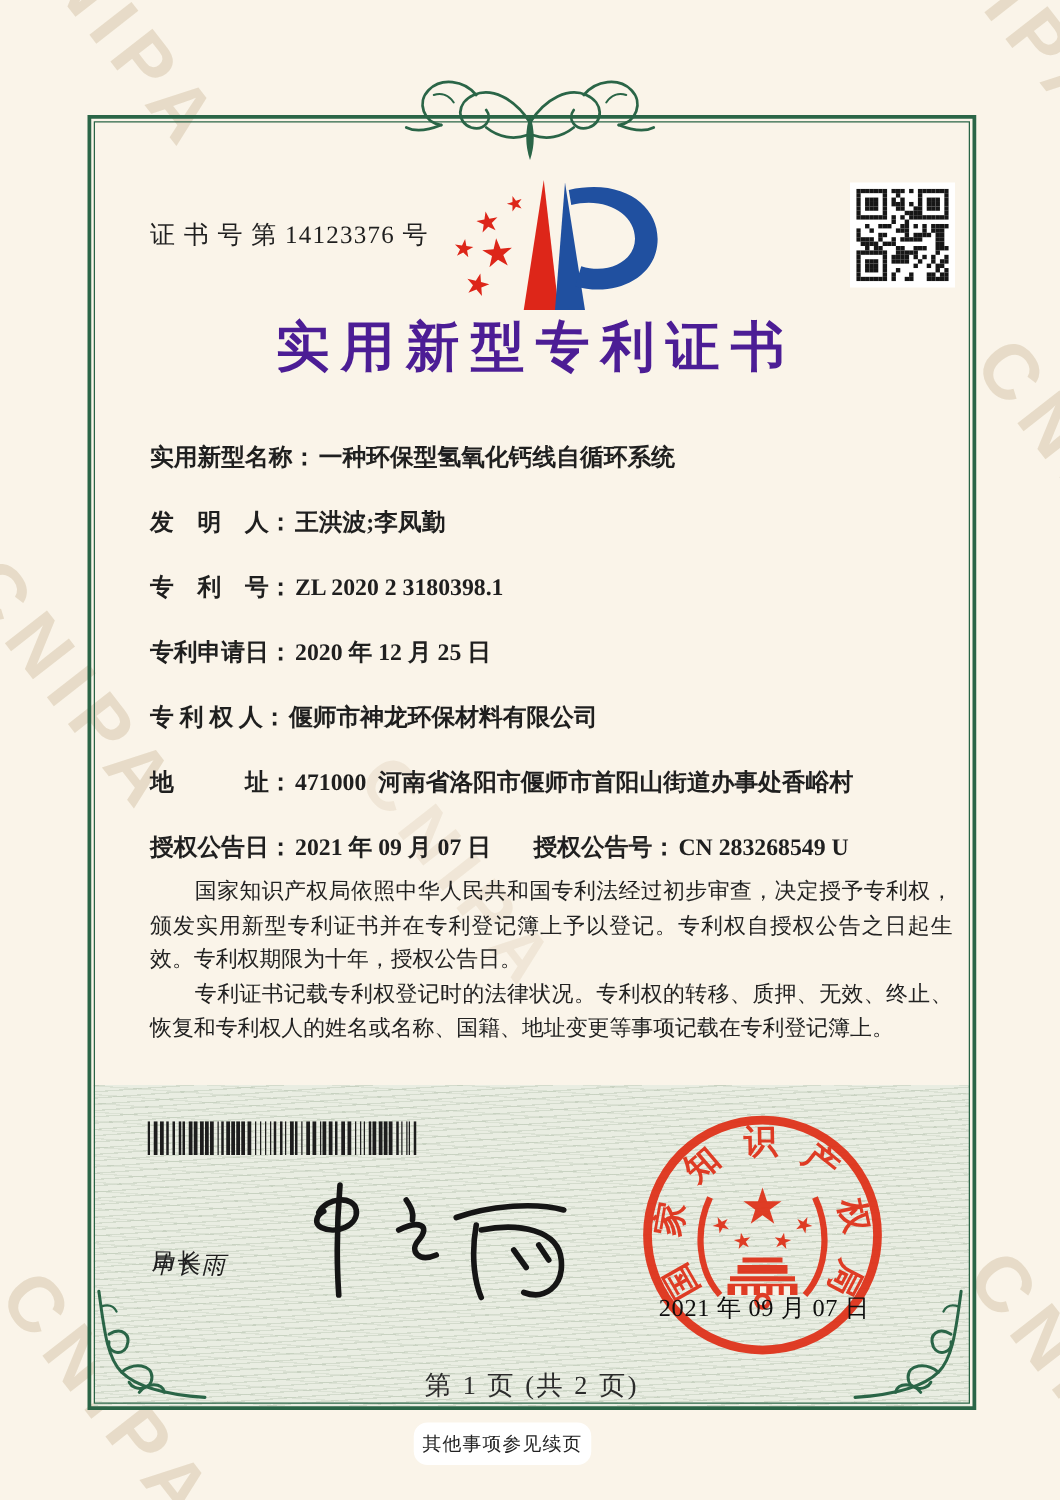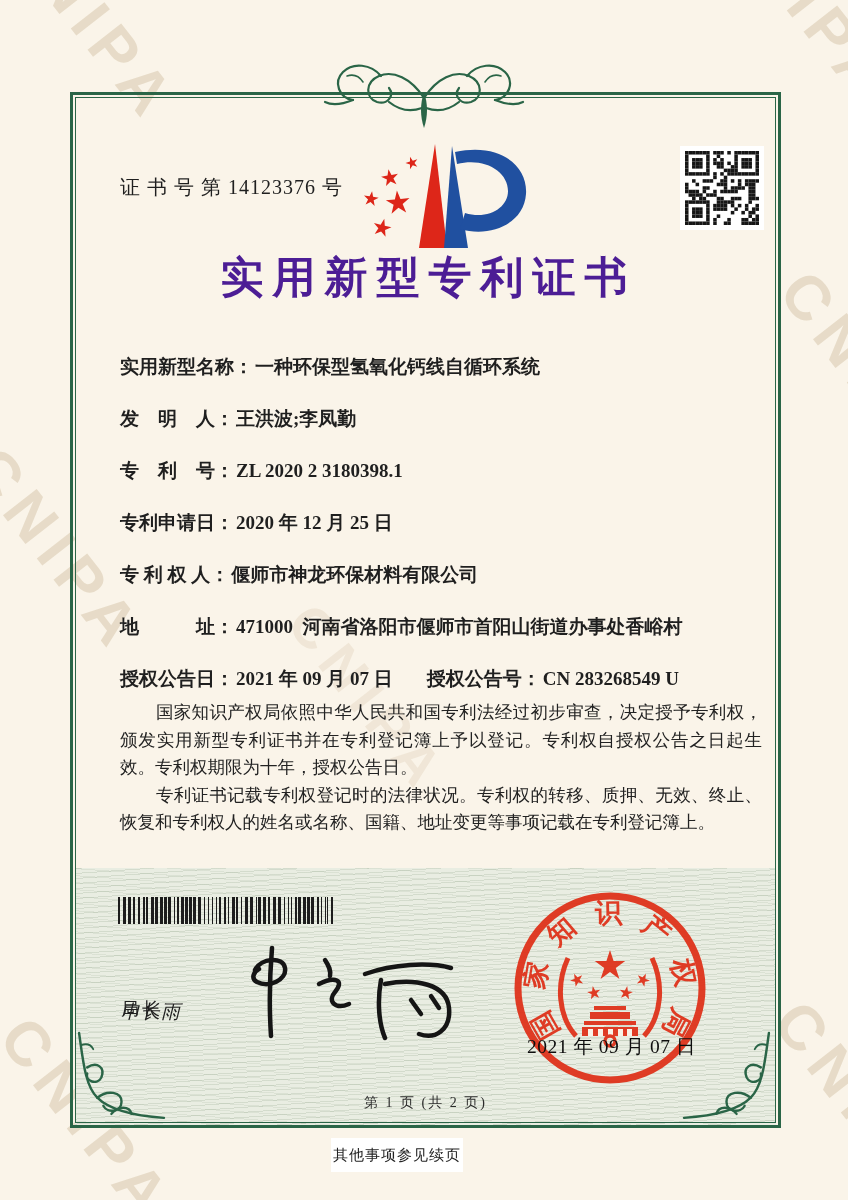--- a/index.html
+++ b/index.html
@@ -59,24 +59,24 @@
       text-align:justify;color:#222;}
   
   .barcode{position:absolute;left:118px;top:897px;width:220px;height:27px;z-index:3;}
   .sig-title{position:absolute;left:121px;top:997px;font-size:18px;z-index:3;letter-spacing:3px;}
   .sig-name{position:absolute;left:121px;top:999px;font-size:19px;z-index:3;letter-spacing:1px;font-style:italic;}
   .signature{position:absolute;left:225px;top:936px;width:235px;height:108px;z-index:3;}
   .seal{position:absolute;left:510px;top:888px;width:200px;height:200px;z-index:3;opacity:.93;}
   .seal-date{position:absolute;left:527px;top:1033px;z-index:4;font-size:19.5px;
       color:#0e0e0e;letter-spacing:.5px;white-space:nowrap;}
   .pagenum{position:absolute;left:70px;top:1094px;width:711px;text-align:center;z-index:3;
-      font-size:14px;letter-spacing:2px;color:#2b2b2b;}
-  .note{position:absolute;left:331px;top:1138px;width:132px;height:34px;background:#ffffff;
+      font-size:21px;letter-spacing:2px;color:#2b2b2b;}
+  .note{position:absolute;left:331px;top:1138px;width:142px;height:34px;background:#ffffff;
       z-index:3;display:flex;align-items:center;justify-content:center;font-size:15px;
-      letter-spacing:1px;color:#222;}
+      letter-spacing:1px;color:#222;border-radius:11px;}
 </style>
 </head>
 <body>
 
 <div class="page">
 
   <svg width="0" height="0" style="position:absolute">
     <defs>
       <path id="star-shape" d="M0,-10 L2.25,-3.09 L9.51,-3.09 L3.63,1.18 L5.88,8.09 L0,3.82 L-5.88,8.09 L-3.63,1.18 L-9.51,-3.09 L-2.25,-3.09 Z"></path>
     </defs>

